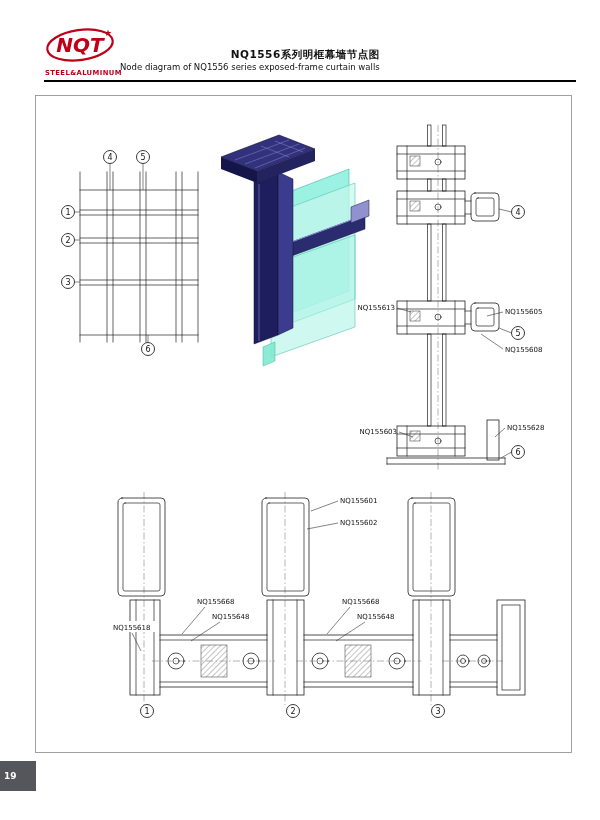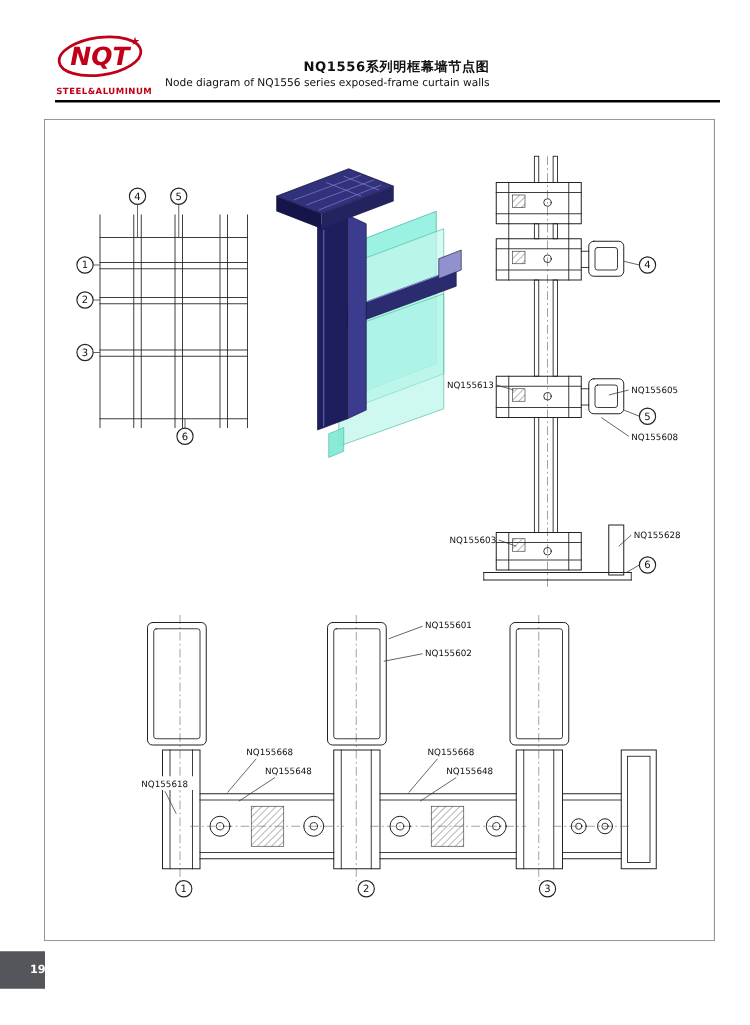--- a/index.html
+++ b/index.html
@@ -1,25 +1,25 @@
 <!DOCTYPE html>
 <html><head>
 <meta charset="utf-8">
 <style>
   html,body{margin:0;padding:0;background:#fff;}
   .page{position:relative;width:600px;height:820px;background:#fff;overflow:hidden;
         font-family:"DejaVu Sans","Liberation Sans",sans-serif;color:#111;text-align:right;}
   .logo-svg{position:absolute;left:44px;top:26px;}
-  .titles{position:absolute;left:132px;top:48px;line-height:1.25;}
+  .titles{position:absolute;left:120px;top:48px;line-height:1.25;}
   .title-cn{font-size:10.5px;font-weight:bold;letter-spacing:.5px;}
   .title-en{font-size:8.5px;margin-top:1px;}
   .header-rule{position:absolute;left:44px;top:80px;width:532px;height:2px;background:#000;}
   .diagram-svg{position:absolute;left:35px;top:95px;}
   .page-tab{position:absolute;left:0;top:761px;width:36px;height:30px;background:#55555c;
-            color:#fff;font-size:9px;font-weight:bold;display:flex;align-items:center;padding-left:24px;box-sizing:border-box;}
+            color:#fff;font-size:9px;font-weight:bold;display:flex;align-items:center;padding-left:4px;box-sizing:border-box;}
   svg text{font-family:"DejaVu Sans","Liberation Sans",sans-serif;}
   .ln{stroke:#222;stroke-width:0.8;fill:none;stroke-linecap:square;}
   .tn{stroke:#222;stroke-width:0.7;fill:none;stroke-linecap:square;}
   .cl{stroke:#777;stroke-width:0.55;stroke-dasharray:7 2.5 1.5 2.5;fill:none;}
   .ldr{stroke:#333;stroke-width:0.6;fill:none;}
   .lbl{font-size:7px;fill:#111;}
   .co-c{fill:#fff;stroke:#222;stroke-width:0.9;}
   .co-t{font-size:8px;fill:#111;text-anchor:middle;}
   .wh{fill:#fff;}
 </style>

